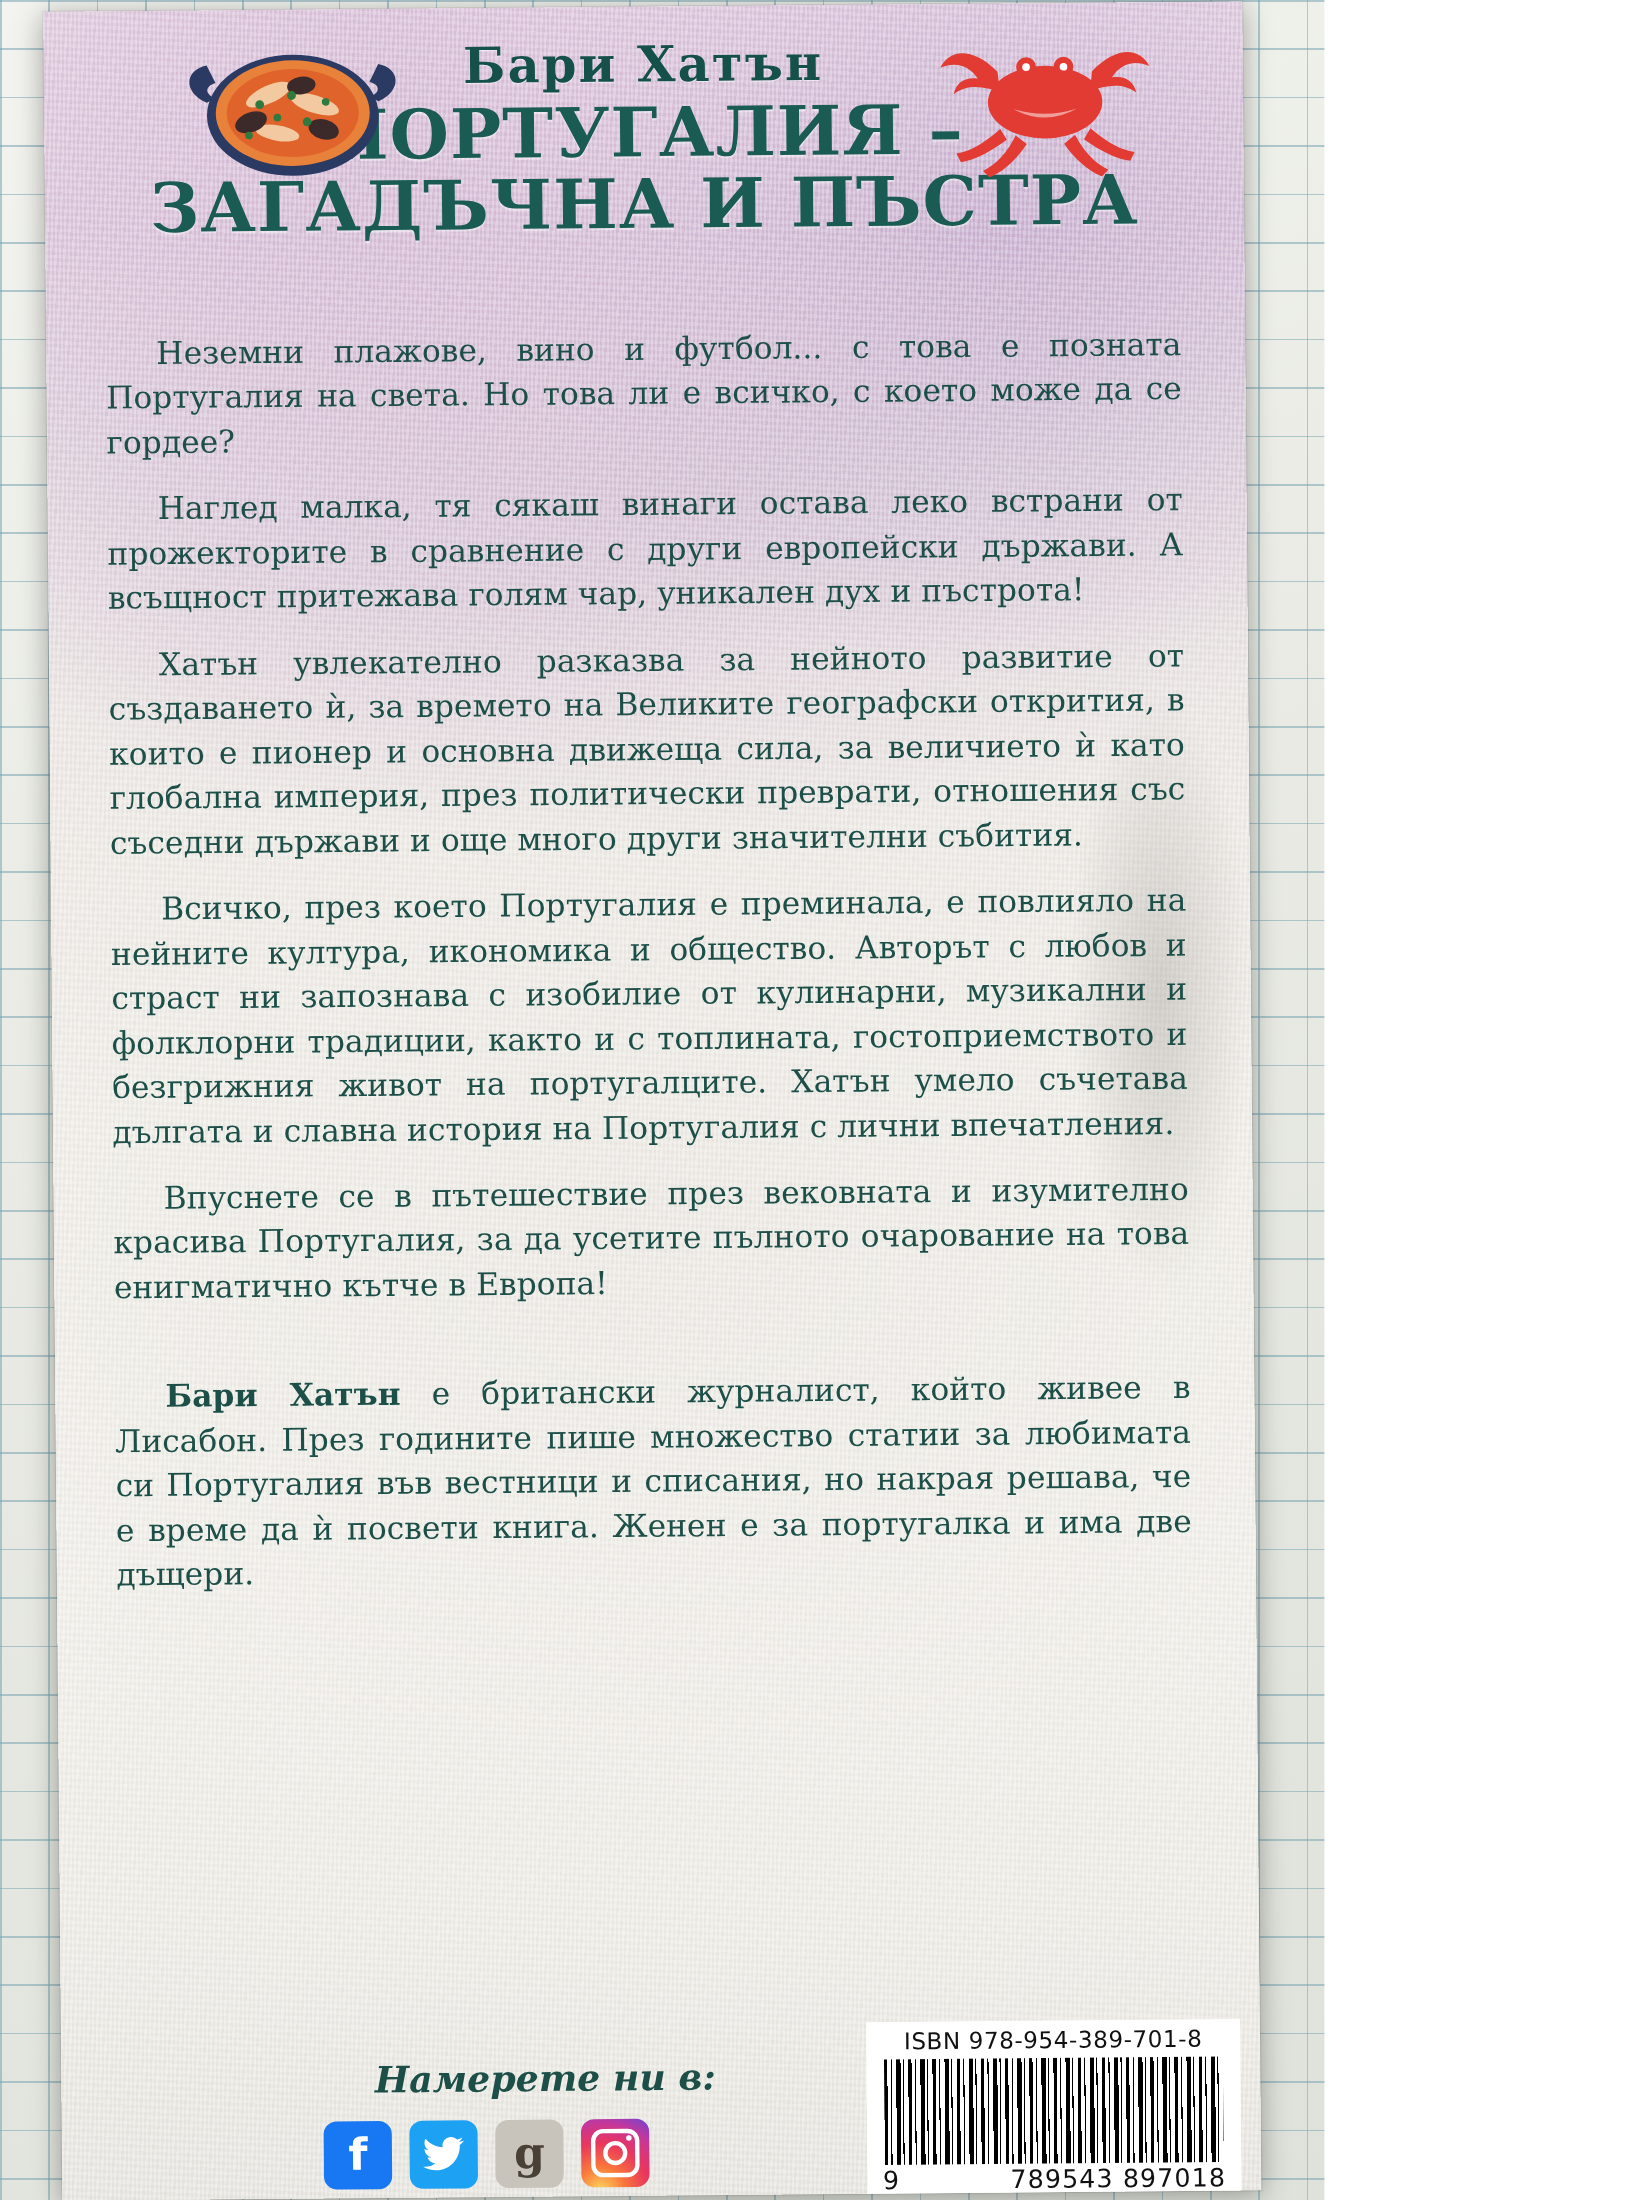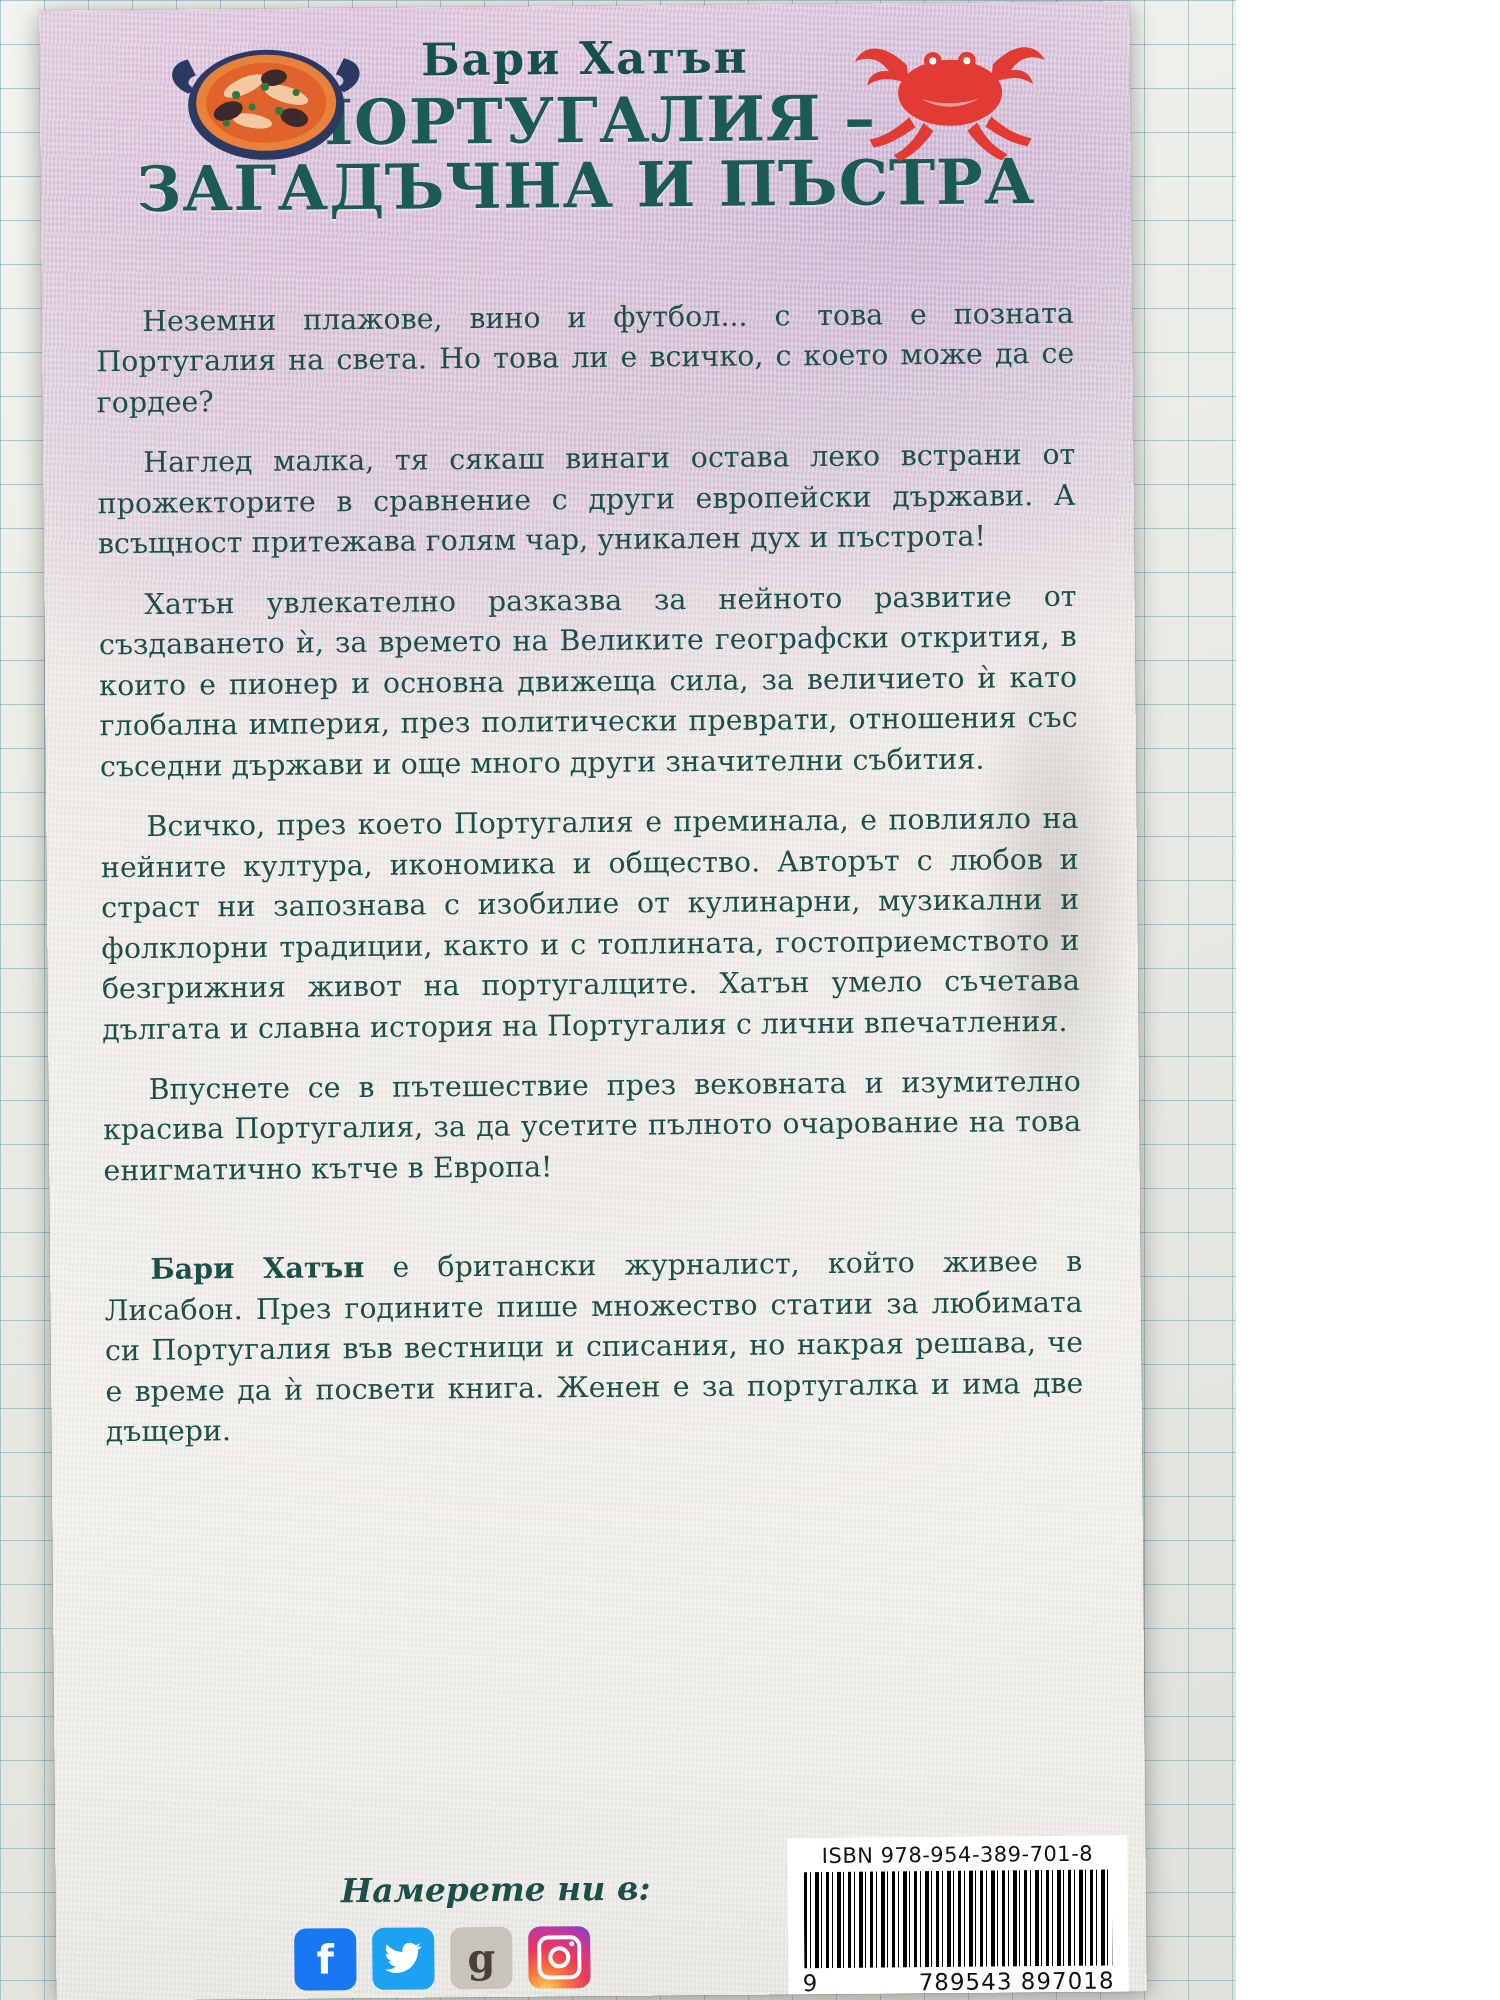--- a/index.html
+++ b/index.html
@@ -21,21 +21,20 @@
     height: 2000px;
     background:
       repeating-linear-gradient(to right,
         rgba(120,165,180,0.55) 0px, rgba(120,165,180,0.55) 1.5px,
         rgba(0,0,0,0) 1.5px, rgba(0,0,0,0) 44px),
       repeating-linear-gradient(to bottom,
         rgba(120,165,180,0.55) 0px, rgba(120,165,180,0.55) 1.5px,
         rgba(0,0,0,0) 1.5px, rgba(0,0,0,0) 44px),
       linear-gradient(160deg, #f3f4ef 0%, #e9ebe4 40%, #dfe2da 100%);
     overflow: hidden;
-    padding-left: 32px;
   }
 
   
   #cover {
     position: absolute;
     left: 48px;
     top: 6px;
     width: 1090px;
     height: 1990px;
     transform: rotate(-0.5deg);

